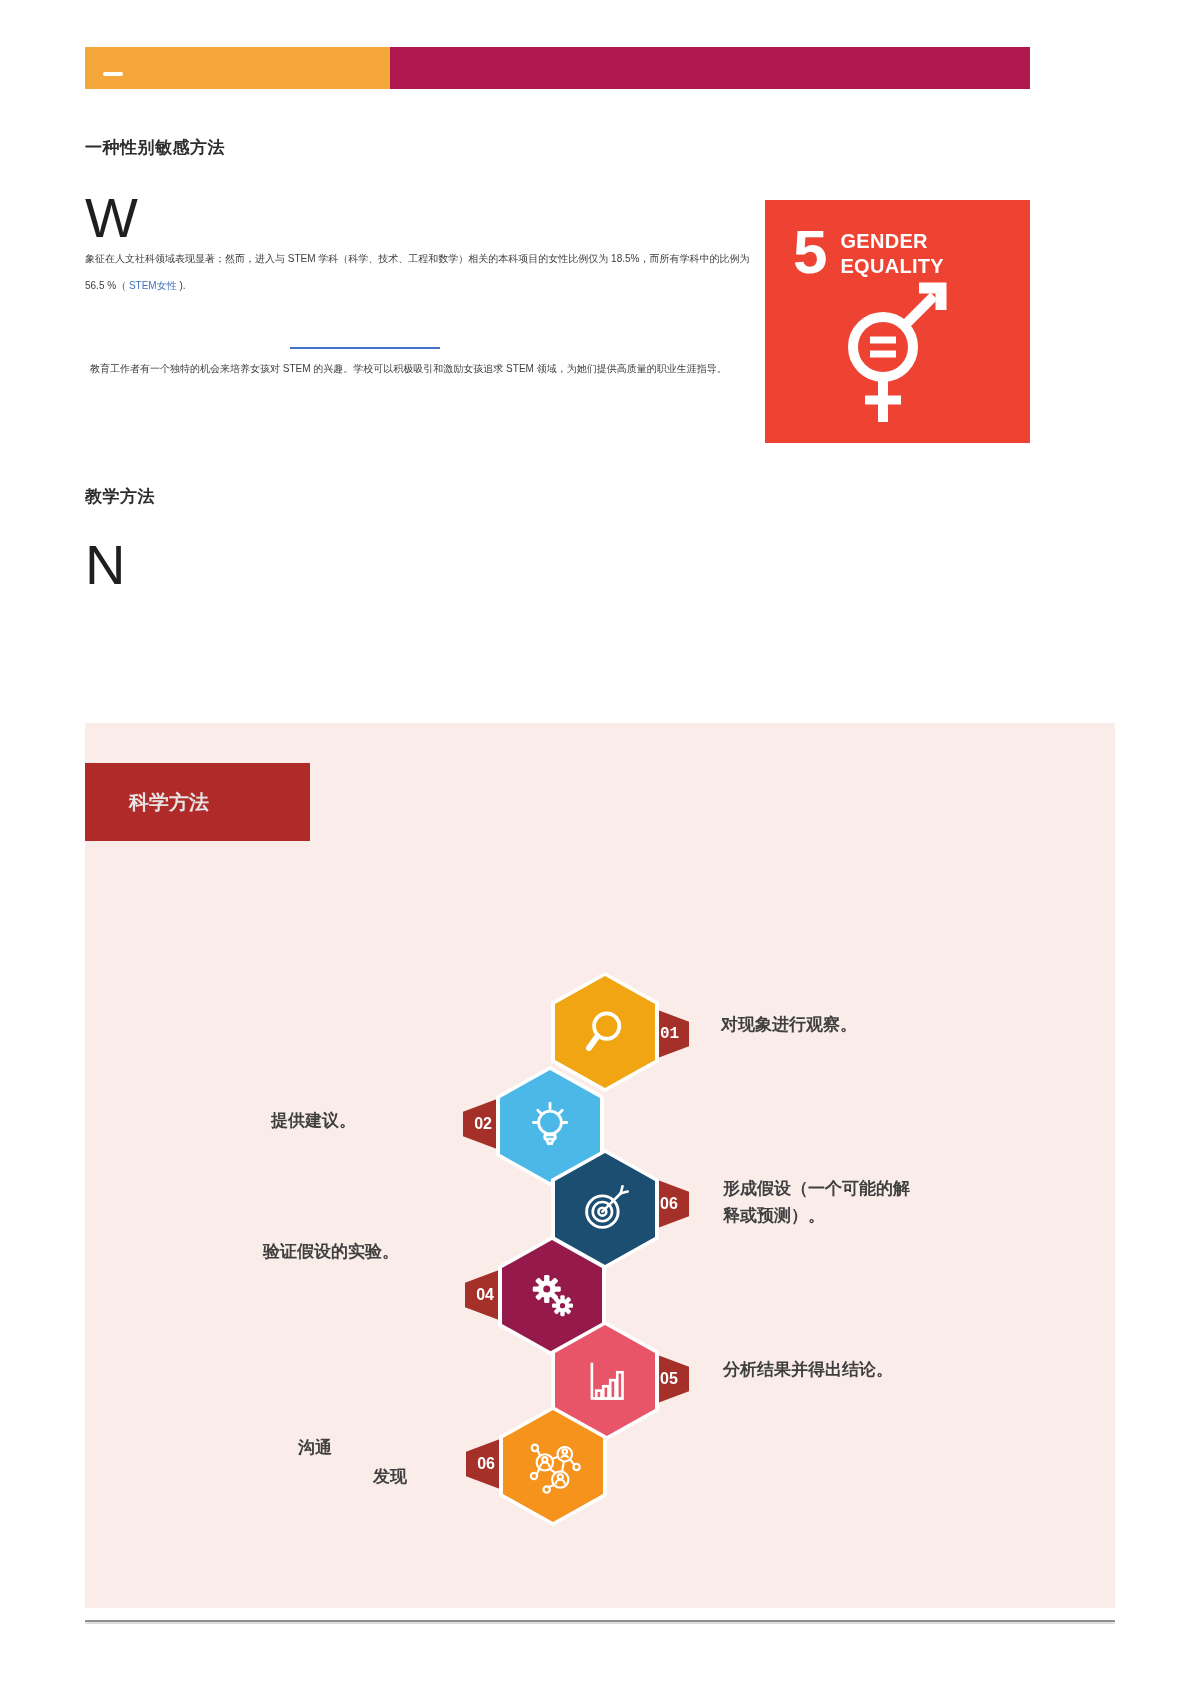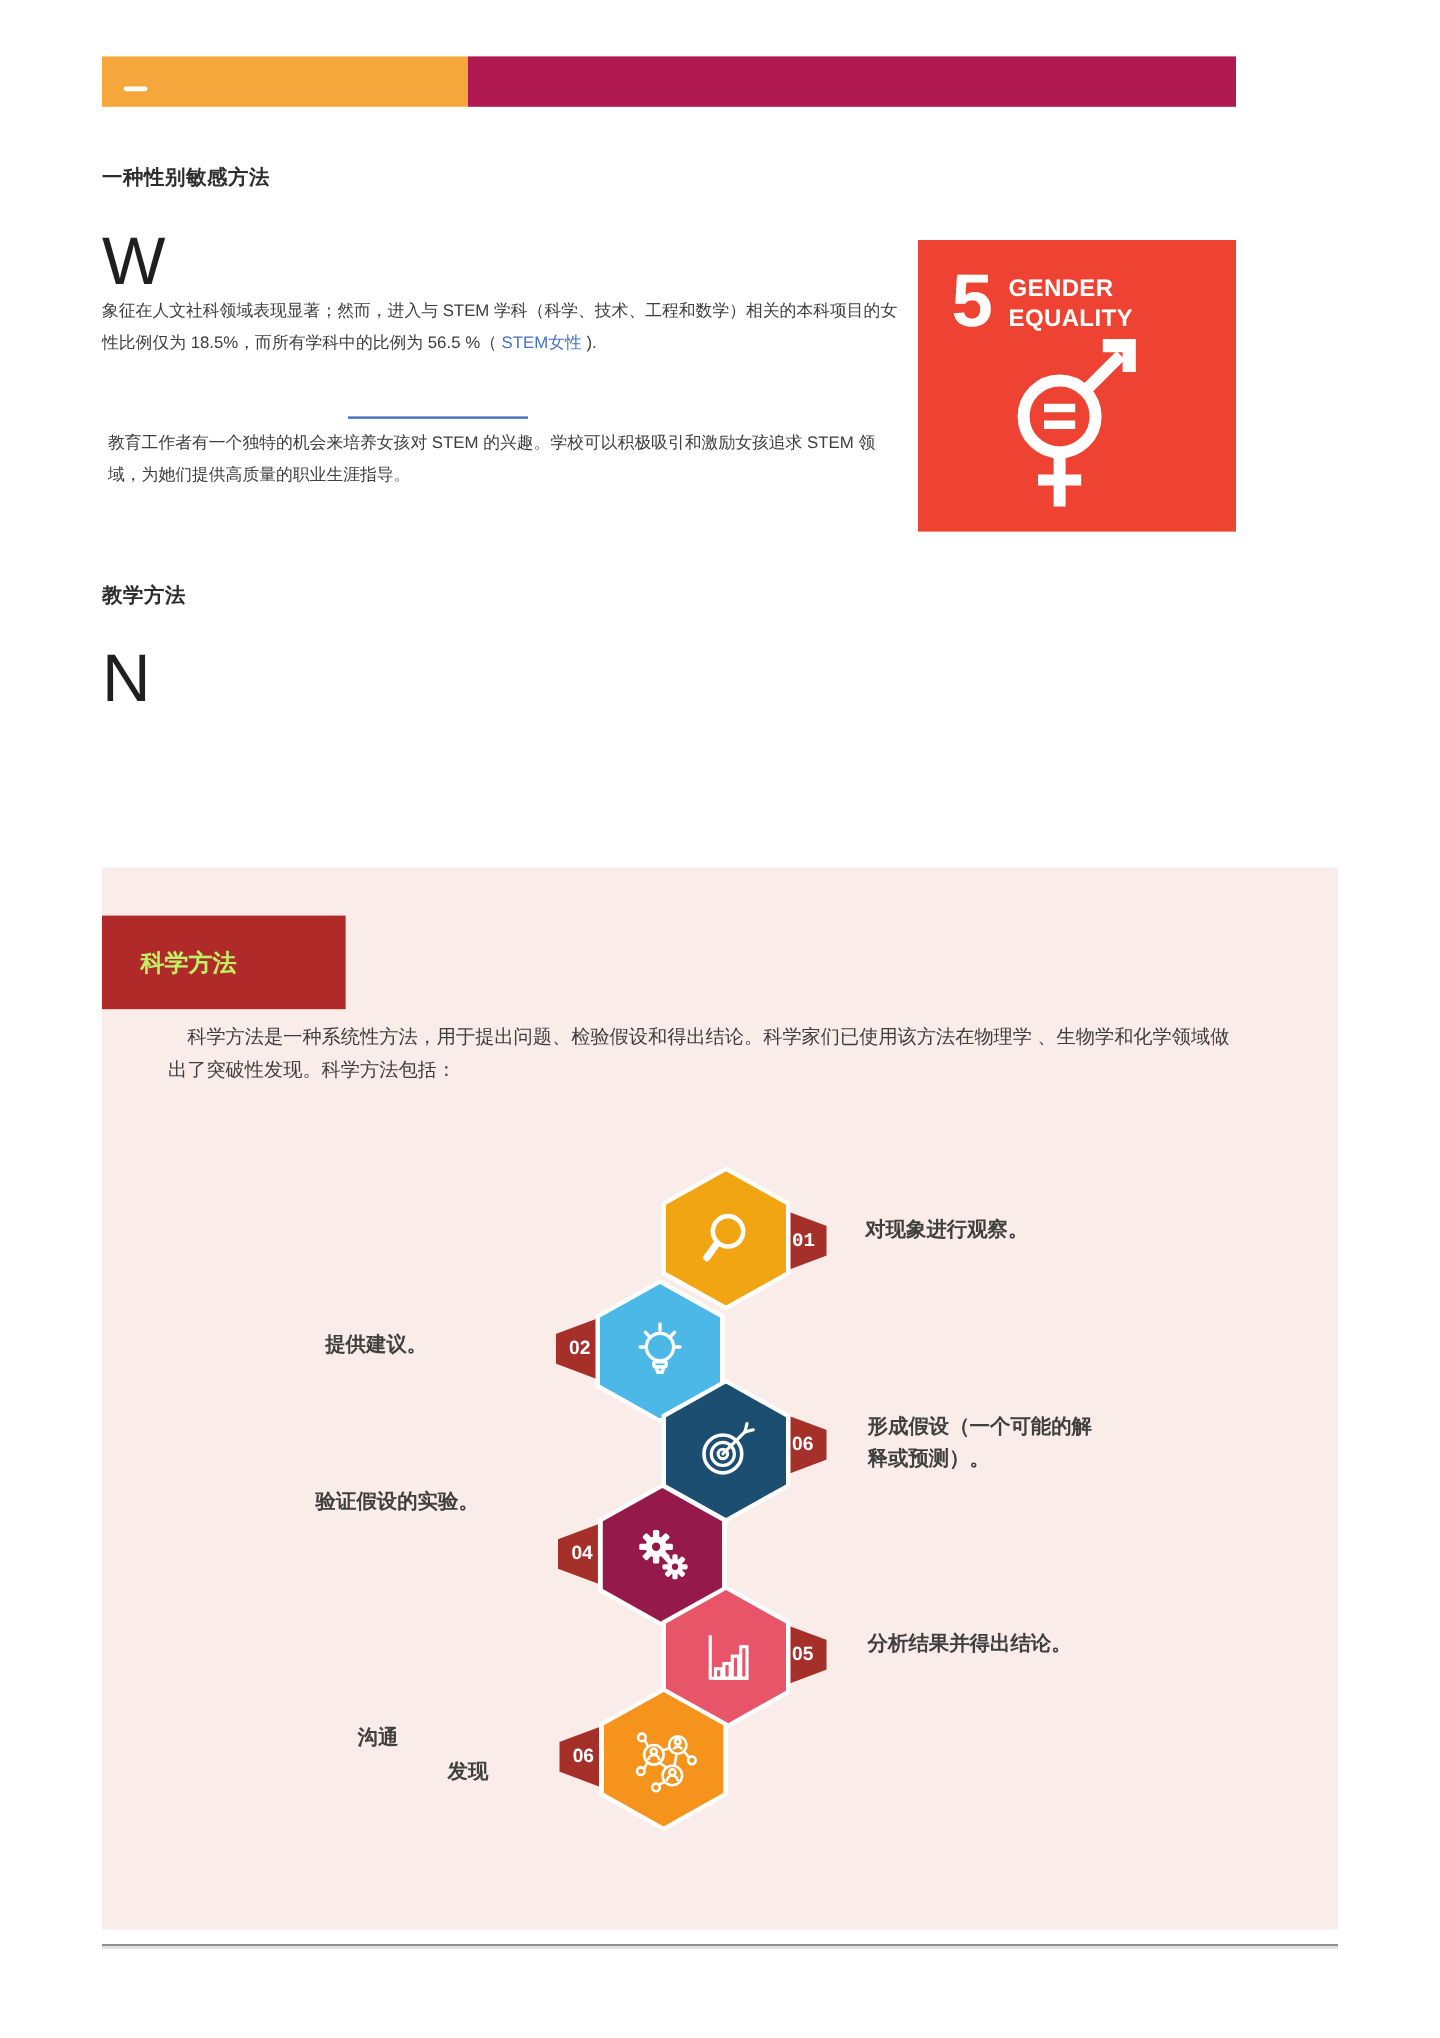--- a/index.html
+++ b/index.html
@@ -8,35 +8,35 @@
   .abs{position:absolute;}
 
   
   .header-bar{left:85px;top:47px;width:945px;height:42px;display:flex;}
   .header-orange{width:305px;height:100%;background:#F5A73C;position:relative;}
   .header-maroon{flex:1;height:100%;background:#B01950;}
   .header-dash{position:absolute;left:18px;top:25px;width:20px;height:4px;background:#ffffff;border-radius:2px;}
 
   .sec-title{font-size:17px;font-weight:bold;color:#2d2d2d;letter-spacing:.5px;}
   .dropcap{font-size:56px;font-weight:300;color:#1f1f1f;line-height:1;}
-  .body-text{font-size:14px;line-height:27px;color:#3d3d3d;}
+  .body-text{font-size:10px;line-height:27px;color:#3d3d3d;}
   .link{color:#4472C4;text-decoration:none;cursor:pointer;}
   .blue-line{left:290px;top:347px;width:150px;height:2px;background:#4472C4;}
 
   
   .sdg-card{left:765px;top:200px;width:265px;height:243px;background:#EE4232;color:#fff;}
   .sdg-head{display:flex;gap:13px;padding:26px 0 0 28px;align-items:flex-start;}
   .sdg-number{font-size:62px;font-weight:bold;line-height:.85;}
   .sdg-title{font-size:20px;font-weight:bold;line-height:1.25;padding-top:3px;letter-spacing:.3px;}
   .sdg-symbol{position:absolute;left:58px;top:82px;}
 
   
   .panel{left:85px;top:723px;width:1030px;height:885px;background:#FAEDE9;}
-  .badge{position:absolute;left:0;top:40px;width:203px;height:78px;background:#B02A2A;color:#bef264;
-         font-size:20px;font-weight:bold;display:flex;align-items:center;padding-left:32px;box-sizing:border-box;}
+  .badge{position:absolute;left:0;top:40px;width:225px;height:78px;background:#B02A2A;color:#e5e5e5;
+         font-size:20px;font-weight:bold;display:flex;align-items:center;padding-left:44px;box-sizing:border-box;}
   .panel-intro{position:absolute;left:55px;top:128px;width:895px;font-size:16px;line-height:28px;color:#3d3d3d;text-indent:16px;}
 
   
   .hex-outer{position:absolute;width:108px;height:120px;background:#ffffff;z-index:2;
              clip-path:polygon(50% 0,100% 25%,100% 75%,50% 100%,0 75%,0 25%);
              display:flex;align-items:center;justify-content:center;}
   .hex-inner{width:100px;height:112px;clip-path:polygon(50% 0,100% 25%,100% 75%,50% 100%,0 75%,0 25%);
              display:flex;align-items:center;justify-content:center;}
   .hex1{background:#F1A512;} .hex2{background:#4BB8E8;} .hex3{background:#1C4E72;}
   .hex4{background:#951A4B;} .hex5{background:#E85569;} .hex6{background:#F6931D;}
@@ -97,21 +97,20 @@
 
   <div class="abs sec-title" style="left:85px;top:485px;">教学方法</div>
 
   <div class="abs dropcap" style="left:85px;top:537px;">N</div>
 
 
   <div class="abs panel">
 
     <div class="badge">科学方法</div>
 
-    <p class="panel-intro" style="margin:0;">科学方法是一种系统性方法，用于提出问题、检验假设和得出结论。科学家们已使用该方法在物理学 、生物学和化学领域做出了突破性发现。科学方法包括：</p>
 
     <div class="tab tab-right" style="left:562px;top:283px;font-family:Liberation Mono, monospace;">01</div>
     <div class="tab tab-left" style="left:378px;top:373px;">02</div>
     <div class="tab tab-right" style="left:562px;top:453px;">06</div>
     <div class="tab tab-left" style="left:380px;top:544px;">04</div>
     <div class="tab tab-right" style="left:562px;top:628px;">05</div>
     <div class="tab tab-left" style="left:381px;top:713px;">06</div>
 
     <div class="hex-outer" style="left:466px;top:249px;">
       <div class="hex-inner hex1">

